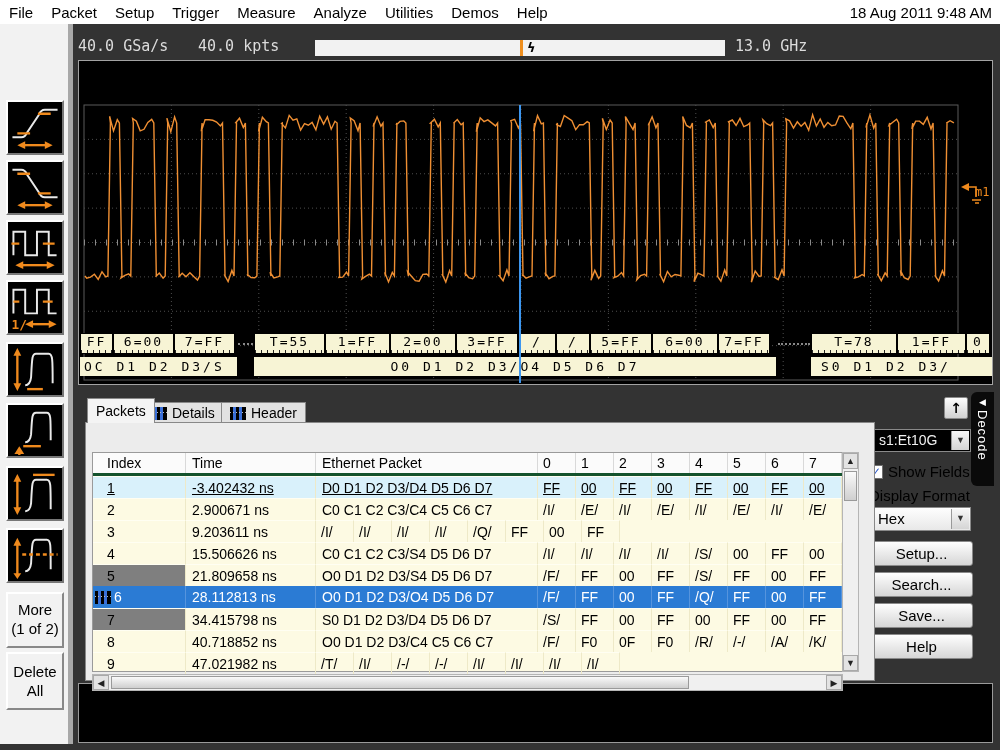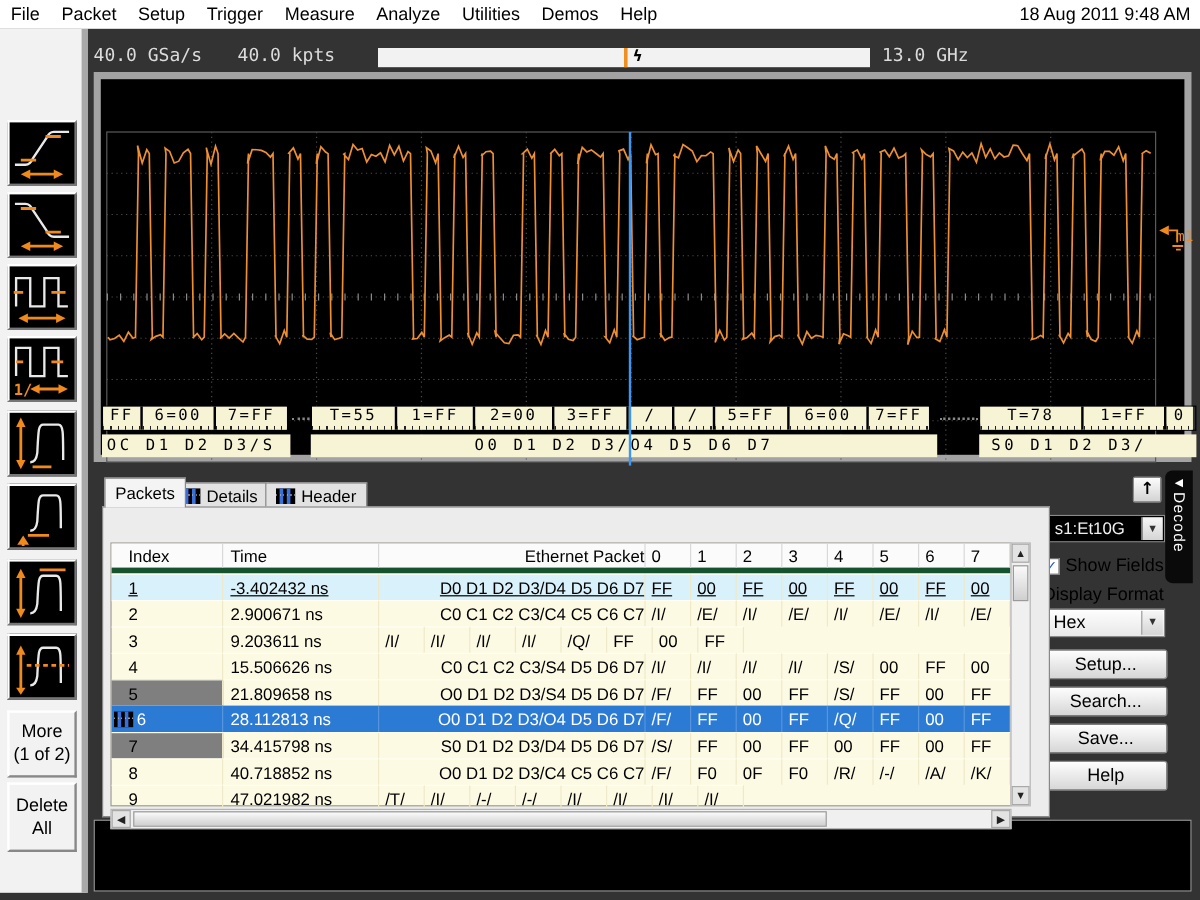--- a/index.html
+++ b/index.html
@@ -21,21 +21,21 @@
   .tool-btn .ot{fill:#f08a1d;font:bold 13px "DejaVu Sans Mono",monospace;}
   .side-btn{position:absolute;left:6px;width:58px;background:#f2f2f2;border:2px solid;border-color:#fff #888 #888 #fff;box-sizing:border-box;font-size:15px;color:#000;text-align:center;line-height:1.25;padding-top:7px;}
 
   
   .statustext{top:37px;color:#dcdcdc;font:15px "DejaVu Sans Mono",monospace;z-index:2;}
   #hslider{left:315px;top:40px;width:410px;height:16px;background:#f2f2f2;z-index:2;}
   #hslider .tick{position:absolute;left:205px;top:0;width:3px;height:16px;background:#ef8f1f;}
   #hslider .trig{position:absolute;left:212px;top:0;font:bold 13px "DejaVu Sans",sans-serif;color:#000;line-height:16px;}
 
   
-  #screen{left:78px;top:60px;width:915px;height:325px;background:#000;border:6px solid #a3a3a3;box-sizing:border-box;z-index:2;padding-left:38px;}
+  #screen{left:78px;top:60px;width:915px;height:325px;background:#000;border:1px solid #a3a3a3;box-sizing:border-box;z-index:2;padding-left:38px;}
   #wave-svg{position:absolute;left:0;top:0;z-index:1;}
   .gframe{stroke:#5a5a5a;stroke-width:1;}
   .gdot{stroke:#4d4d4d;stroke-width:1;stroke-dasharray:1 3;}
   .gtick{stroke:#8a8a8a;stroke-width:6;stroke-dasharray:1 10;}
   .wavepath{stroke-width:1.4;}
   .m1f{fill:#f08a1d;}
   .m1s{stroke:#f08a1d;stroke-width:1.6;}
   .m1t{fill:#f08a1d;font:12px "DejaVu Sans Mono",monospace;}
   #cursor{left:440px;top:44px;width:2px;height:278px;background:#3d97f0;z-index:6;}
   #strips{left:0;top:272px;width:913px;height:46px;z-index:4;}
@@ -57,26 +57,26 @@
   .tab.inactive{height:21px;}
   #panel-body{position:absolute;left:0;top:24px;width:790px;height:259px;background:#ececec;border:1px solid #888;box-sizing:border-box;}
   .bus-icon{display:inline-block;width:16px;height:13px;background:#000;position:relative;flex:0 0 auto;}
   .bus-icon i{position:absolute;top:0;bottom:0;width:3px;background:#3a6fd8;}
   .bus-icon i.b1{left:3px;} .bus-icon i.b2{left:9px;}
   .bus-icon:after{content:'';position:absolute;left:0;right:0;top:5px;height:1px;
     background:repeating-linear-gradient(90deg,#bbb 0 1px,transparent 1px 3px);}
 
   #table{position:absolute;left:6px;top:29px;width:749px;height:218px;background:#fdfae3;border:1px solid #9a9a9a;box-sizing:content-box;}
   .trow{display:flex;height:22px;}
-  #thead{display:flex;height:20px;background:#fbfbfb;border-bottom:5px solid #14532d;}
+  #thead{display:flex;height:20px;background:#fbfbfb;border-bottom:3px solid #14532d;}
   .hcell{font-size:14px;color:#000;line-height:20px;box-sizing:border-box;border-right:1px solid #d9d9d9;}
   .tcell{font-size:14px;color:#000;line-height:22px;box-sizing:border-box;white-space:nowrap;overflow:hidden;}
   .col-idx{width:93px;padding-left:14px;}
   .col-time{width:130px;padding-left:6px;}
-  .col-pkt{width:222px;padding-left:6px;text-align:right;}
+  .col-pkt{width:222px;padding-left:6px;}
   .col-b{width:38px;padding-left:5px;}
   .trow .tcell{border-right:1px solid #eee9c8;border-top:1px solid #fffef2;}
   .trow.r-link{background:#d9f1fb;}
   .trow.r-link .tcell{text-decoration:underline;}
   .trow.r-sel{background:#2b7bd4;}
   .trow.r-sel .tcell{color:#fff;border-right:1px solid #5694dd;border-top:none;}
   .idx-gray{background:#7f7f7f;}
   .trow.r-sel .idx-cell{display:flex;align-items:center;gap:3px;padding-left:2px;}
 
   #vscroll{position:absolute;left:756px;top:29px;width:17px;height:220px;background:#f0f0f0;border:1px solid #b5b5b5;box-sizing:border-box;}

